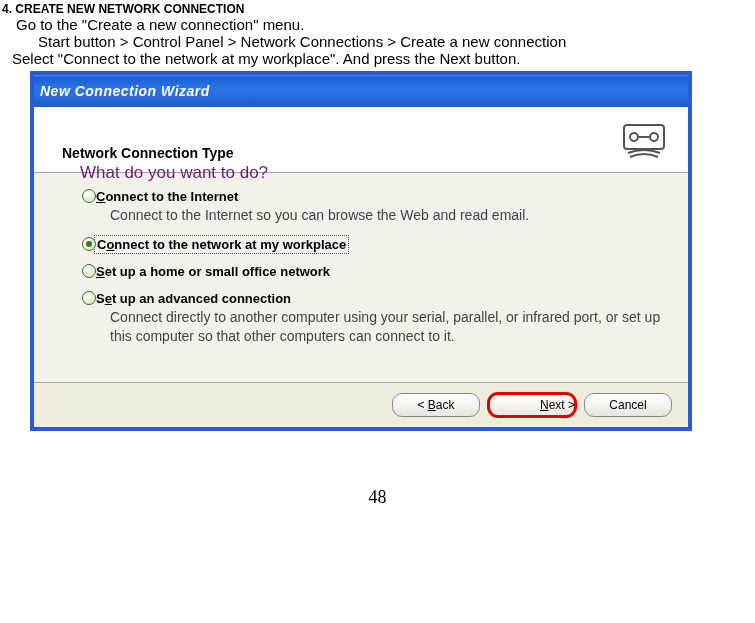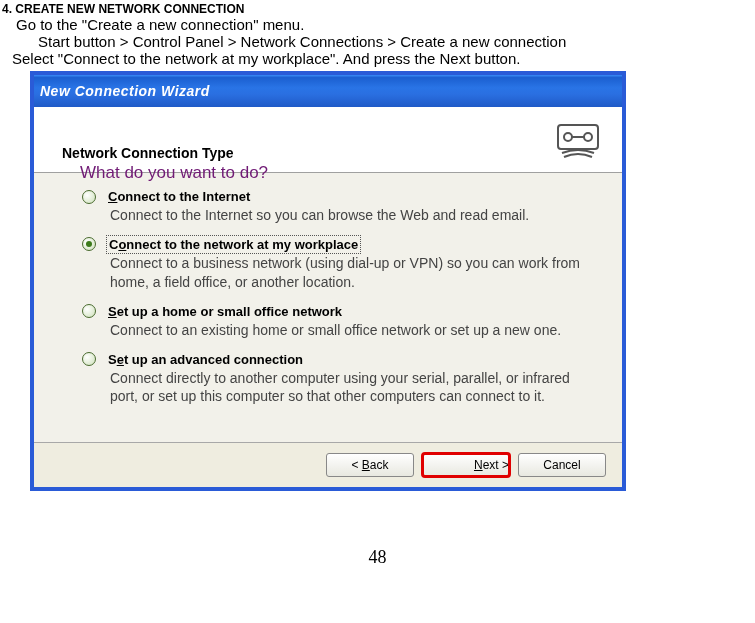--- a/index.html
+++ b/index.html
@@ -15,21 +15,21 @@
       font-weight: bold;
       font-size: 12px;
       padding: 2px 0 0 2px;
     }
     .doc-line1 { padding-left: 16px; font-size: 15px; }
     .doc-line2 { padding-left: 38px; font-size: 15px; }
     .doc-line3 { padding-left: 12px; font-size: 15px; margin-bottom: 4px; }
 
     .screenshot-wrap {
       margin-left: 30px;
-      width: 596px;
+      width: 662px;
       border: 4px solid #2a5bd7;
       background: #ece9d8;
       font-family: Tahoma, sans-serif;
     }
     .titlebar {
       height: 32px;
       background: linear-gradient(to bottom, #3a8cf7 0%, #1b5fd0 8%, #2974e6 40%, #2a6fe1 60%, #1f5ac7 100%);
       color: #fff;
       display: flex;
       align-items: center;
@@ -66,22 +66,22 @@
     }
     .wiz-body {
       background: #f2f1ea;
       padding: 16px 26px 24px 48px;
       font-size: 12px;
       color: #333;
     }
     .opt-row { margin-bottom: 12px; }
     .opt-head {
       display: flex;
-      align-items: center;
-      gap: 12px;
+      align-items: flex-start;
+      gap: 0;
       margin-bottom: 2px;
     }
     .radio {
       width: 14px; height: 14px;
       border: 1px solid #4a6b2f;
       border-radius: 50%;
       background: radial-gradient(circle at 35% 35%, #fff, #cde0b8);
       flex-shrink: 0;
       position: relative;
     }
@@ -118,21 +118,21 @@
       justify-content: flex-end;
       gap: 8px;
     }
     .btn {
       width: 88px;
       height: 24px;
       font-size: 12px;
       font-family: Tahoma, sans-serif;
       background: linear-gradient(to bottom, #fff, #e8e8e0);
       border: 1px solid #888;
-      border-radius: 3px;
+      border-radius: 10px;
       display: flex;
       align-items: center;
       justify-content: center;
       cursor: pointer;
     }
     .btn.hl {
       outline: 3px solid #e00000;
       outline-offset: -2px;
       justify-content: flex-end;
     }
@@ -183,29 +183,27 @@
         <span class="opt-label"><span></span><span class="ul">C</span><span>onnect to the Internet</span></span>
       </div>
       <div class="opt-desc">Connect to the Internet so you can browse the Web and read email.</div>
     </div>
 
     <div class="opt-row">
       <div class="opt-head">
         <div class="radio checked"></div>
         <span class="opt-label boxed"><span>C</span><span class="ul">o</span><span>nnect to the network at my workplace</span></span>
       </div>
-      <div class="opt-desc">Connect to a business network (using dial-up or VPN) so you can work from home, a field office, or another location.</div>
     </div>
 
     <div class="opt-row">
       <div class="opt-head">
         <div class="radio"></div>
         <span class="opt-label"><span></span><span class="ul">S</span><span>et up a home or small office network</span></span>
       </div>
-      <div class="opt-desc">Connect to an existing home or small office network or set up a new one.</div>
     </div>
 
     <div class="opt-row">
       <div class="opt-head">
         <div class="radio"></div>
         <span class="opt-label"><span>S</span><span class="ul">e</span><span>t up an advanced connection</span></span>
       </div>
       <div class="opt-desc">Connect directly to another computer using your serial, parallel, or infrared port, or set up this computer so that other computers can connect to it.</div>
     </div>
 

